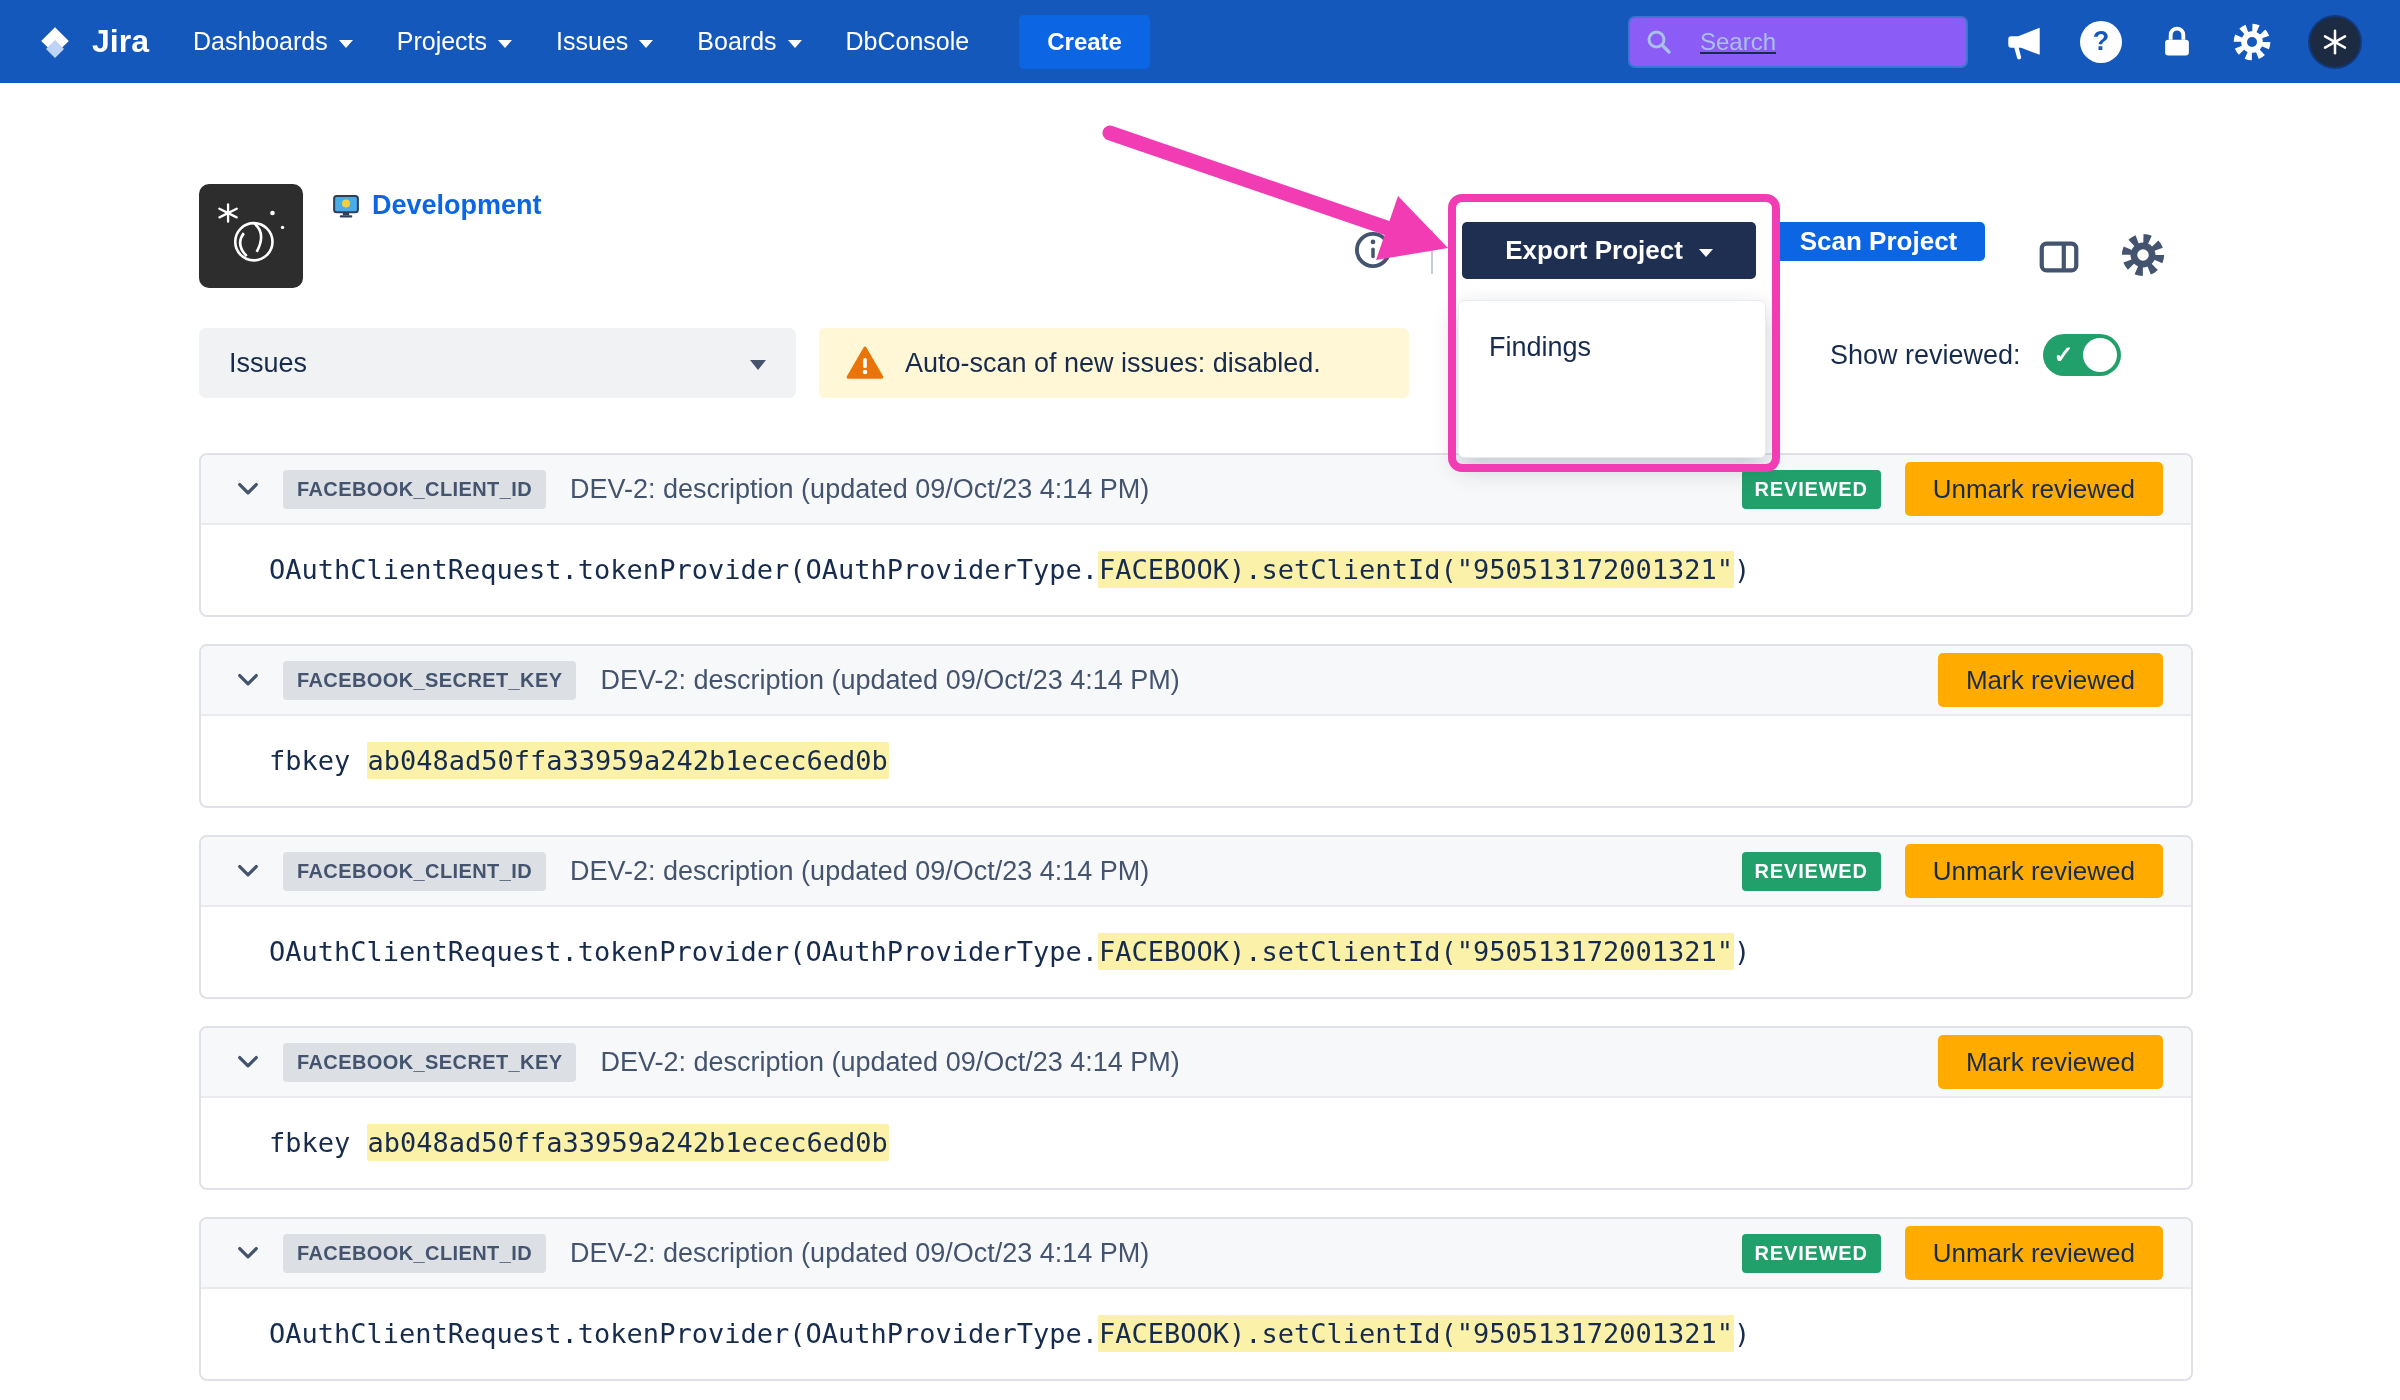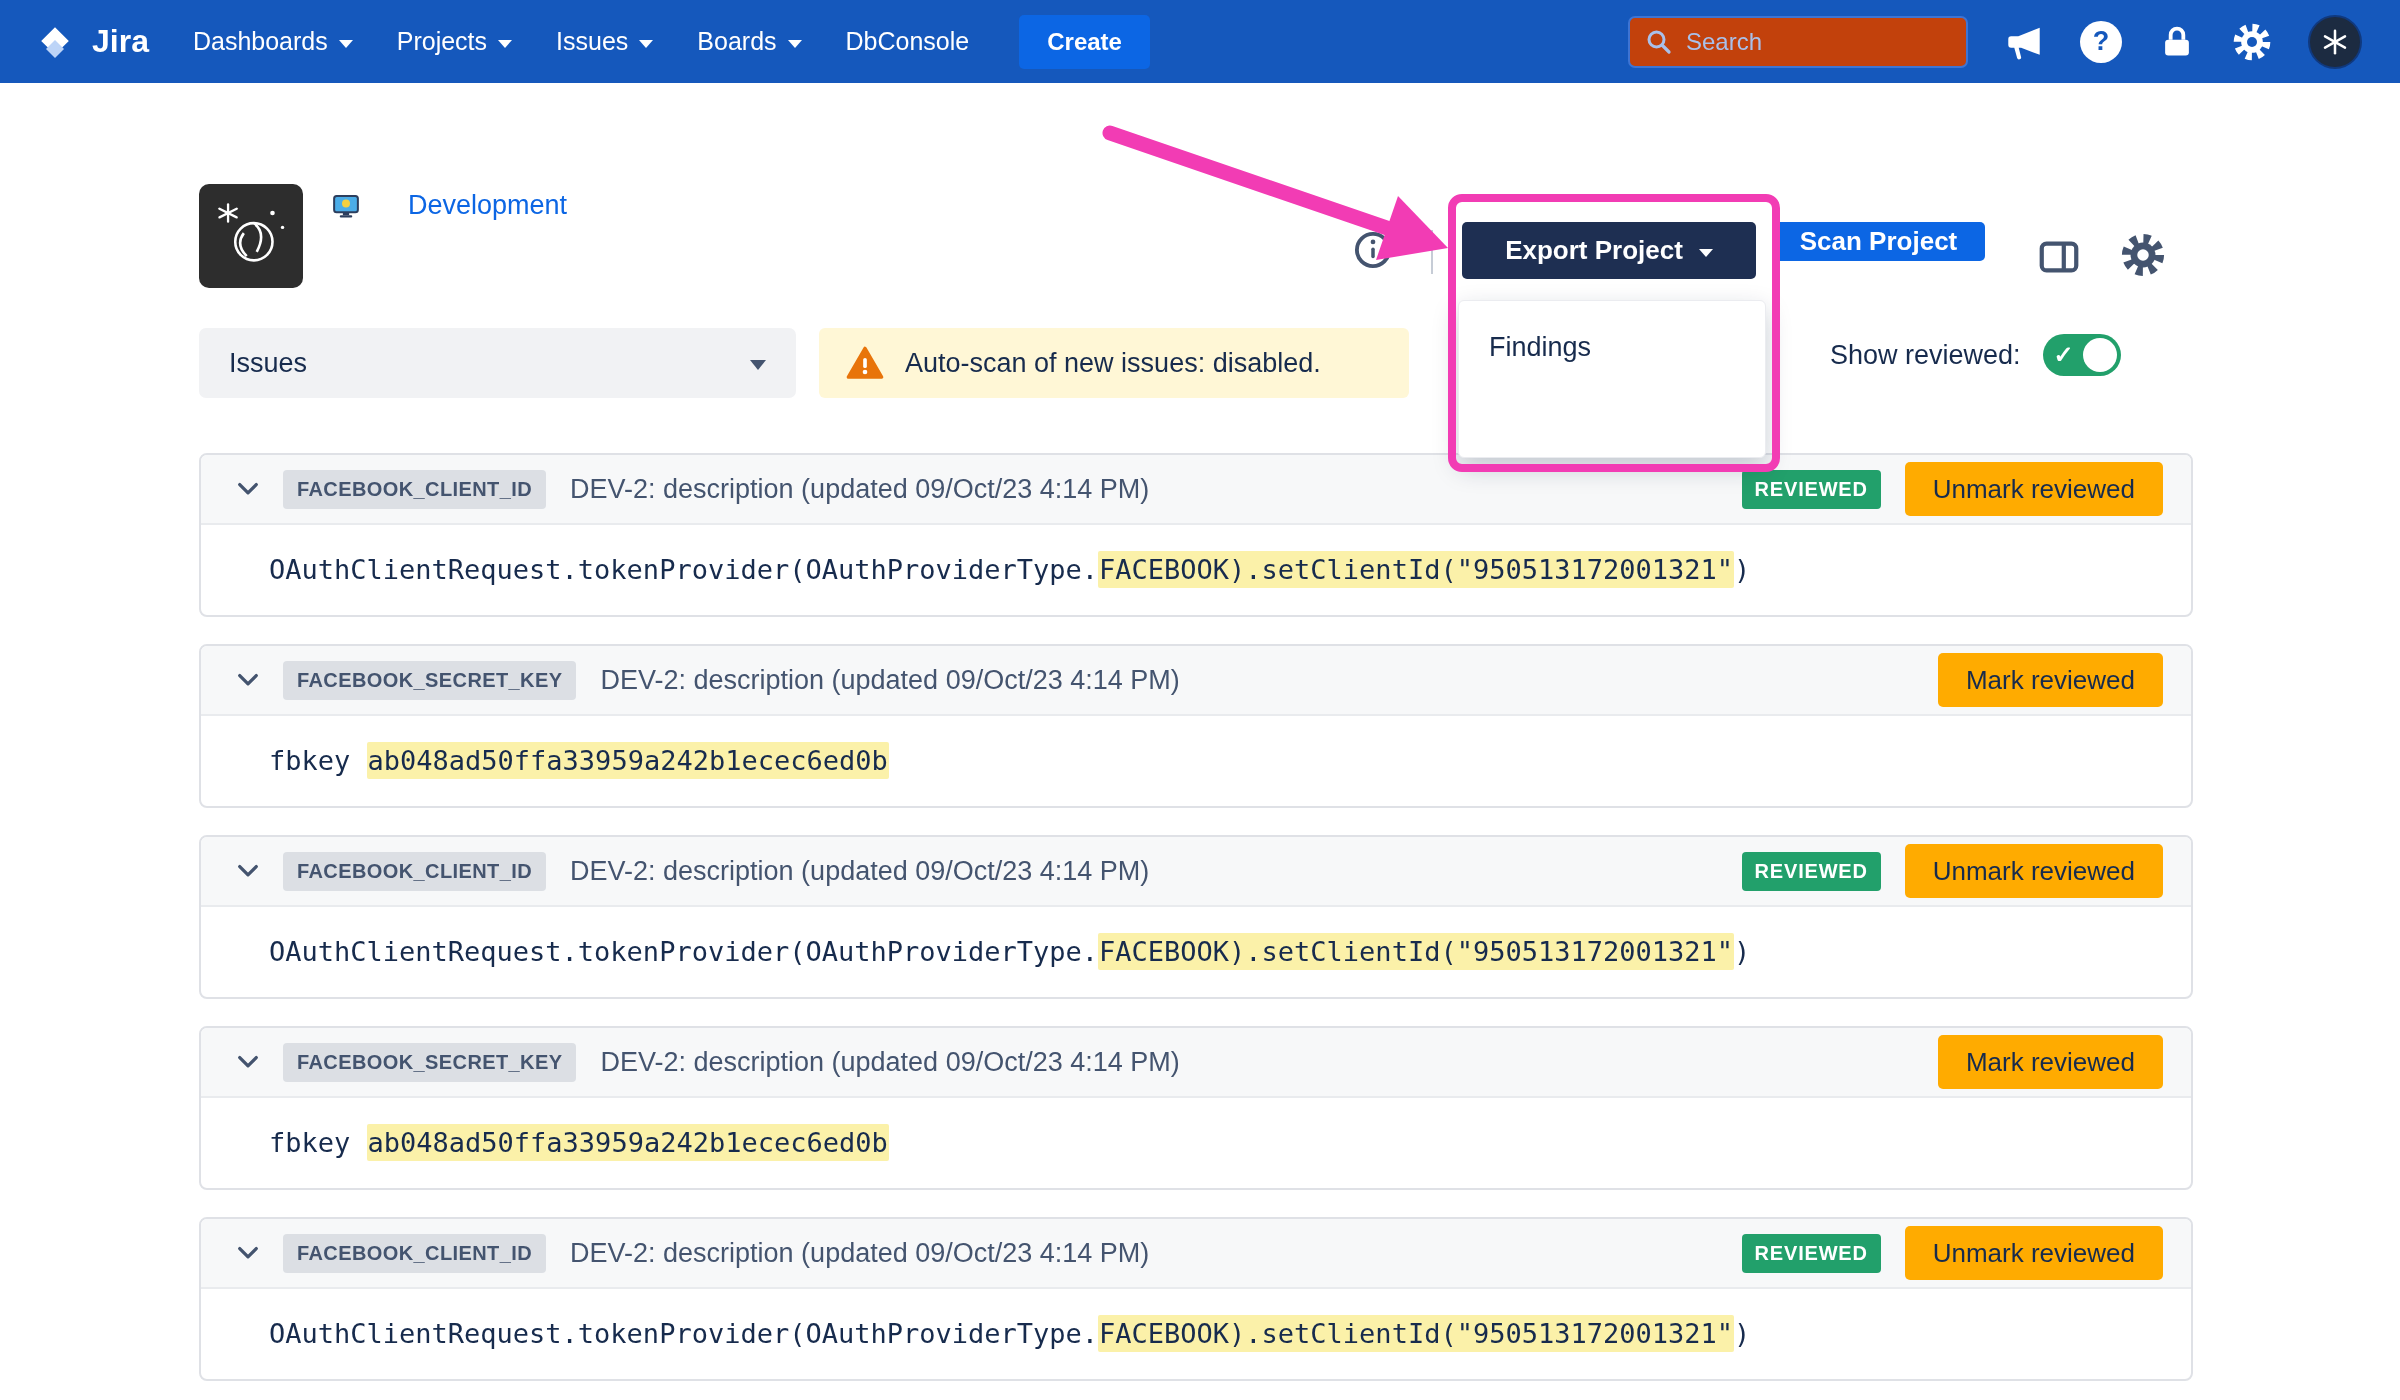--- a/index.html
+++ b/index.html
@@ -22,22 +22,22 @@
   .nav-left { display: flex; align-items: center; gap: 44px; }
   .logo { display: flex; align-items: center; gap: 20px; color: #fff; font-size: 32px; font-weight: bold; cursor: pointer; }
   .nav-item { display: flex; align-items: center; gap: 11px; color: #fff; font-size: 25px; cursor: pointer; white-space: nowrap; }
   .tri { width: 0; height: 0; border-left: 7px solid transparent; border-right: 7px solid transparent; border-top: 8px solid currentColor; margin-top: 4px; }
   .create-btn {
     background: var(--create-bg, #0C66E4); color: #fff; border: none; border-radius: 5px;
     font-family: inherit; font-size: 24px; font-weight: bold; padding: 13px 28px; cursor: pointer; margin-left: 6px;
   }
   .nav-right { margin-left: auto; display: flex; align-items: center; gap: 36px; }
   .search-box {
-    width: 340px; height: 52px; background: #c2410c; border: 2px solid #3E74D3; border-radius: 7px;
-    display: flex; align-items: center; padding: 0 14px; gap: 12px;
+    width: 340px; height: 52px; background: #8b5cf6; border: 2px solid #3E74D3; border-radius: 7px;
+    display: flex; align-items: center; padding: 0 14px; gap: 26px; text-decoration: underline;
   }
   .search-box input {
     flex: 1; background: transparent; border: none; outline: none; color: #fff;
     font-family: inherit; font-size: 24px; min-width: 0;
   }
   .search-box input::placeholder { color: #A9C0EA; }
   .icon-btn { background: none; border: none; cursor: pointer; display: flex; align-items: center; justify-content: center; padding: 0; }
   .help-circle {
     width: 42px; height: 42px; border-radius: 50%; background: #fff; color: var(--navbar-bg, #1558BC);
     display: flex; align-items: center; justify-content: center; font-size: 27px; font-weight: bold;
@@ -51,21 +51,21 @@
 
   
   .page-header { position: absolute; left: 199px; top: 184px; display: flex; gap: 28px; }
   .project-avatar {
     width: 104px; height: 104px; border-radius: 10px; background: #2D2D2D;
     display: flex; align-items: center; justify-content: center;
   }
   .titles { padding-top: 6px; }
   .page-title { font-size: 38px; font-weight: bold; color: var(--text-primary, #172B4D); margin-bottom: 14px; }
   .project-line { display: flex; align-items: center; gap: 11px; }
-  .project-link { color: var(--link, #0C66E4); font-size: 27px; font-weight: 400; text-decoration: none; cursor: pointer; margin-left: 36px; }
+  .project-link { color: var(--link, #0C66E4); font-size: 27px; font-weight: 700; text-decoration: none; cursor: pointer; }
 
   .info-btn { position: absolute; left: 1352px; top: 229px; }
   .header-divider { position: absolute; left: 1431px; top: 230px; width: 2px; height: 44px; background: #C6CCD6; }
 
   .export-btn {
     position: absolute; left: 1462px; top: 222px; width: 294px; height: 57px;
     background: var(--export-bg, #1E2F52); color: #fff; border: none; border-radius: 5px;
     font-family: inherit; font-size: 26px; font-weight: bold; cursor: pointer;
     display: flex; align-items: center; justify-content: center; gap: 16px; z-index: 20;
   }

